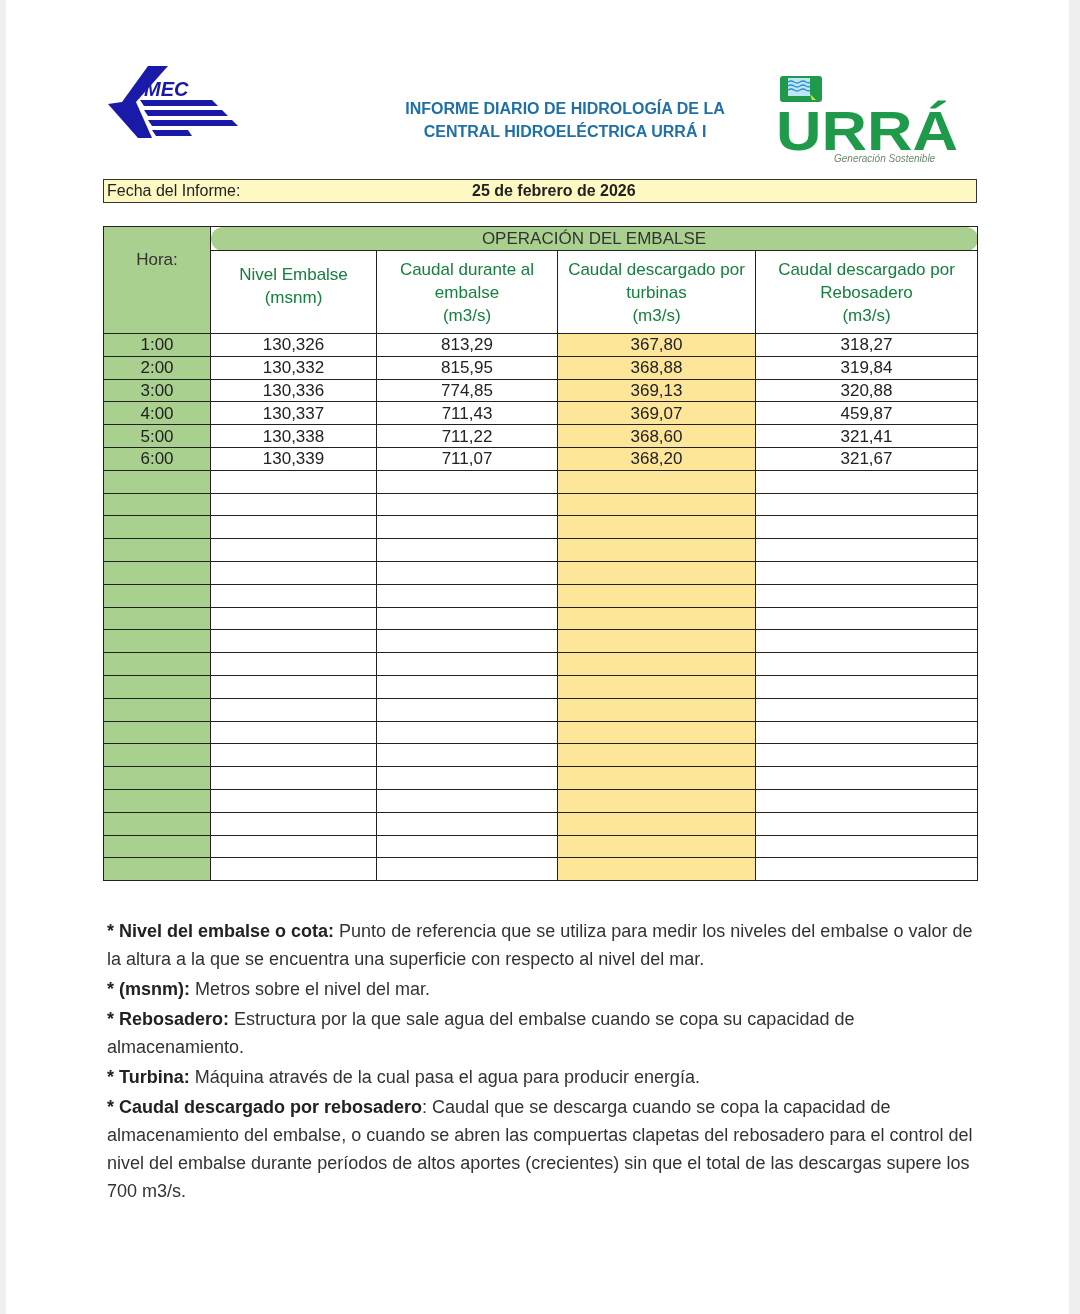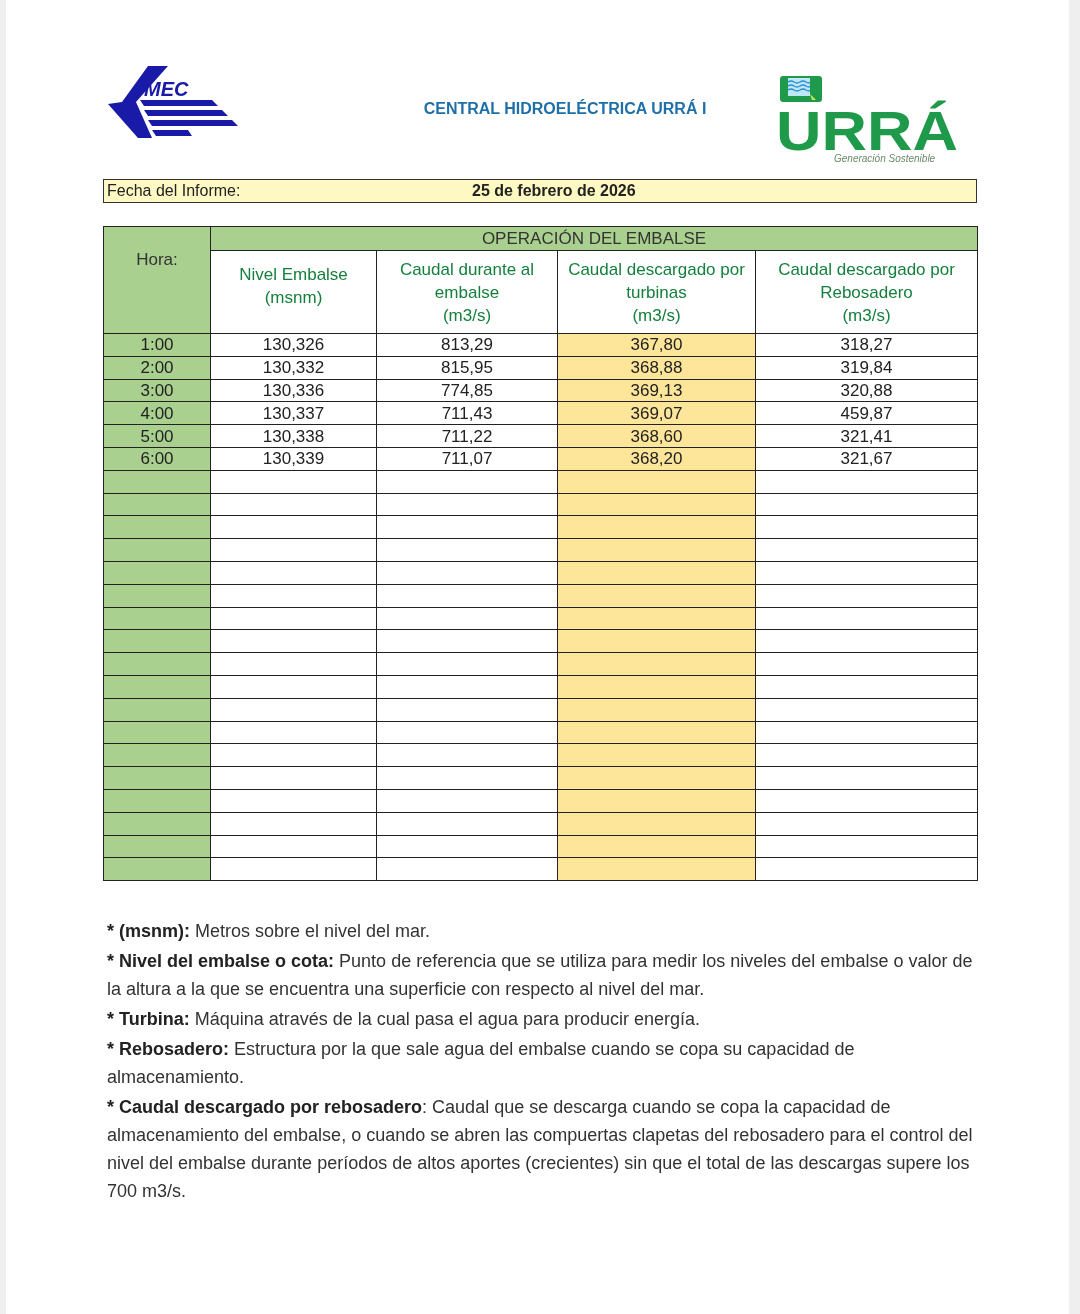--- a/index.html
+++ b/index.html
@@ -32,21 +32,21 @@
     border-collapse: collapse; table-layout: fixed;
     font-size: 17px; color: #222;
   }
   table.ops td, table.ops th {
     border: 1.5px solid #222; padding: 0; text-align: center; font-weight: normal;
   }
   .green { background: #a9d08e; }
   .yellow { background: #fde59a; }
   .white { background: #fff; }
   th.hora { color: #333; vertical-align: middle; margin-top: 28px; }
-  th.ops-title { font-weight: bold; color: #333; height: 23px; line-height: 23px; }
+  th.ops-title { font-weight: bold; color: #333; height: 23px; line-height: 23px; border-radius: 12px; }
   th.colh { height: 82px; line-height: 23px; vertical-align: middle; color: #15803d; }
   table.ops tr.data td { height: 21.8px; line-height: 21px; }
   .notes {
     position: absolute; left: 107px; top: 917px; width: 880px;
     font-family: "Liberation Sans Narrow", "Liberation Sans", sans-serif;
     font-size: 18px; color: #333; line-height: 28px;
   }
   .notes p { margin: 0 0 2px 0; }
   .notes b { color: #222; }
 </style>
@@ -59,20 +59,21 @@
   <polygon points="40,0 60,0 28,36 14,36" fill="#1a1aa8"></polygon>
   <polygon points="0,38 14,36 28,36 44,72 30,72" fill="#1a1aa8"></polygon>
   <text x="36" y="30" font-family="Liberation Sans, sans-serif" font-style="italic" font-weight="bold" font-size="20" fill="#1a1aa8">MEC</text>
   <polygon points="32,34 104,34 110,40 36,40" fill="#1a1aa8"></polygon>
   <polygon points="36,44 114,44 120,50 40,50" fill="#1a1aa8"></polygon>
   <polygon points="40,54 124,54 130,60 44,60" fill="#1a1aa8"></polygon>
   <polygon points="44,64 80,64 84,70 48,70" fill="#1a1aa8"></polygon>
 </svg>
 
 <div class="report-title">
+  <div>INFORME DIARIO DE HIDROLOGÍA DE LA</div>
   <div>CENTRAL HIDROELÉCTRICA URRÁ I</div>
 </div>
 
 <svg class="logo-right" viewBox="0 0 186 92">
   <rect x="4" y="2" width="42" height="26" rx="3" fill="#1e9a4a"></rect>
   <rect x="12" y="4" width="22" height="18" fill="#bfe6f4"></rect>
   <path d="M12,8 q3,-2 6,0 t6,0 t6,0 t4,0 M12,12 q3,-2 6,0 t6,0 t6,0 t4,0 M12,16 q3,-2 6,0 t6,0 t6,0 t4,0" stroke="#2a8fd0" stroke-width="1.3" fill="none"></path>
   <polygon points="34,20 40,26 36,26" fill="#c8e64a"></polygon>
   <text x="0" y="76" font-family="Liberation Sans, sans-serif" font-weight="bold" font-size="56" fill="#1e9a4a" textLength="182" lengthAdjust="spacingAndGlyphs">URRÁ</text>
   <text x="58" y="88" font-family="Liberation Sans, sans-serif" font-style="italic" font-size="10" fill="#6a8a6a">Generación Sostenible</text>
@@ -286,18 +287,18 @@
         <td class="green"></td>
         <td class="white"></td>
         <td class="white"></td>
         <td class="yellow"></td>
         <td class="white"></td>
       </tr>
     </tbody>
 </table>
 
 <div class="notes" id="notes">
+    <p><b>* Nivel del embalse o cota:</b><span> Punto de referencia que se utiliza para medir los niveles del embalse o valor de la altura a la que se encuentra una superficie con respecto al nivel del mar.</span></p>
     <p><b>* (msnm):</b><span>  Metros sobre el nivel del mar.</span></p>
-    <p><b>* Nivel del embalse o cota:</b><span> Punto de referencia que se utiliza para medir los niveles del embalse o valor de la altura a la que se encuentra una superficie con respecto al nivel del mar.</span></p>
+    <p><b>* Rebosadero:</b><span> Estructura por la que sale agua del embalse cuando se copa su capacidad de almacenamiento.</span></p>
     <p><b>* Turbina:</b><span> Máquina através de la cual pasa el agua para producir energía.</span></p>
-    <p><b>* Rebosadero:</b><span> Estructura por la que sale agua del embalse cuando se copa su capacidad de almacenamiento.</span></p>
     <p><b>* Caudal descargado por rebosadero</b><span>: Caudal que se descarga cuando se copa la capacidad de almacenamiento del embalse, o cuando se abren las compuertas clapetas del rebosadero para el control del nivel del embalse durante períodos de altos aportes (crecientes) sin que el total de las descargas supere los 700 m3/s.</span></p>
   </div>
 
 </body></html>

